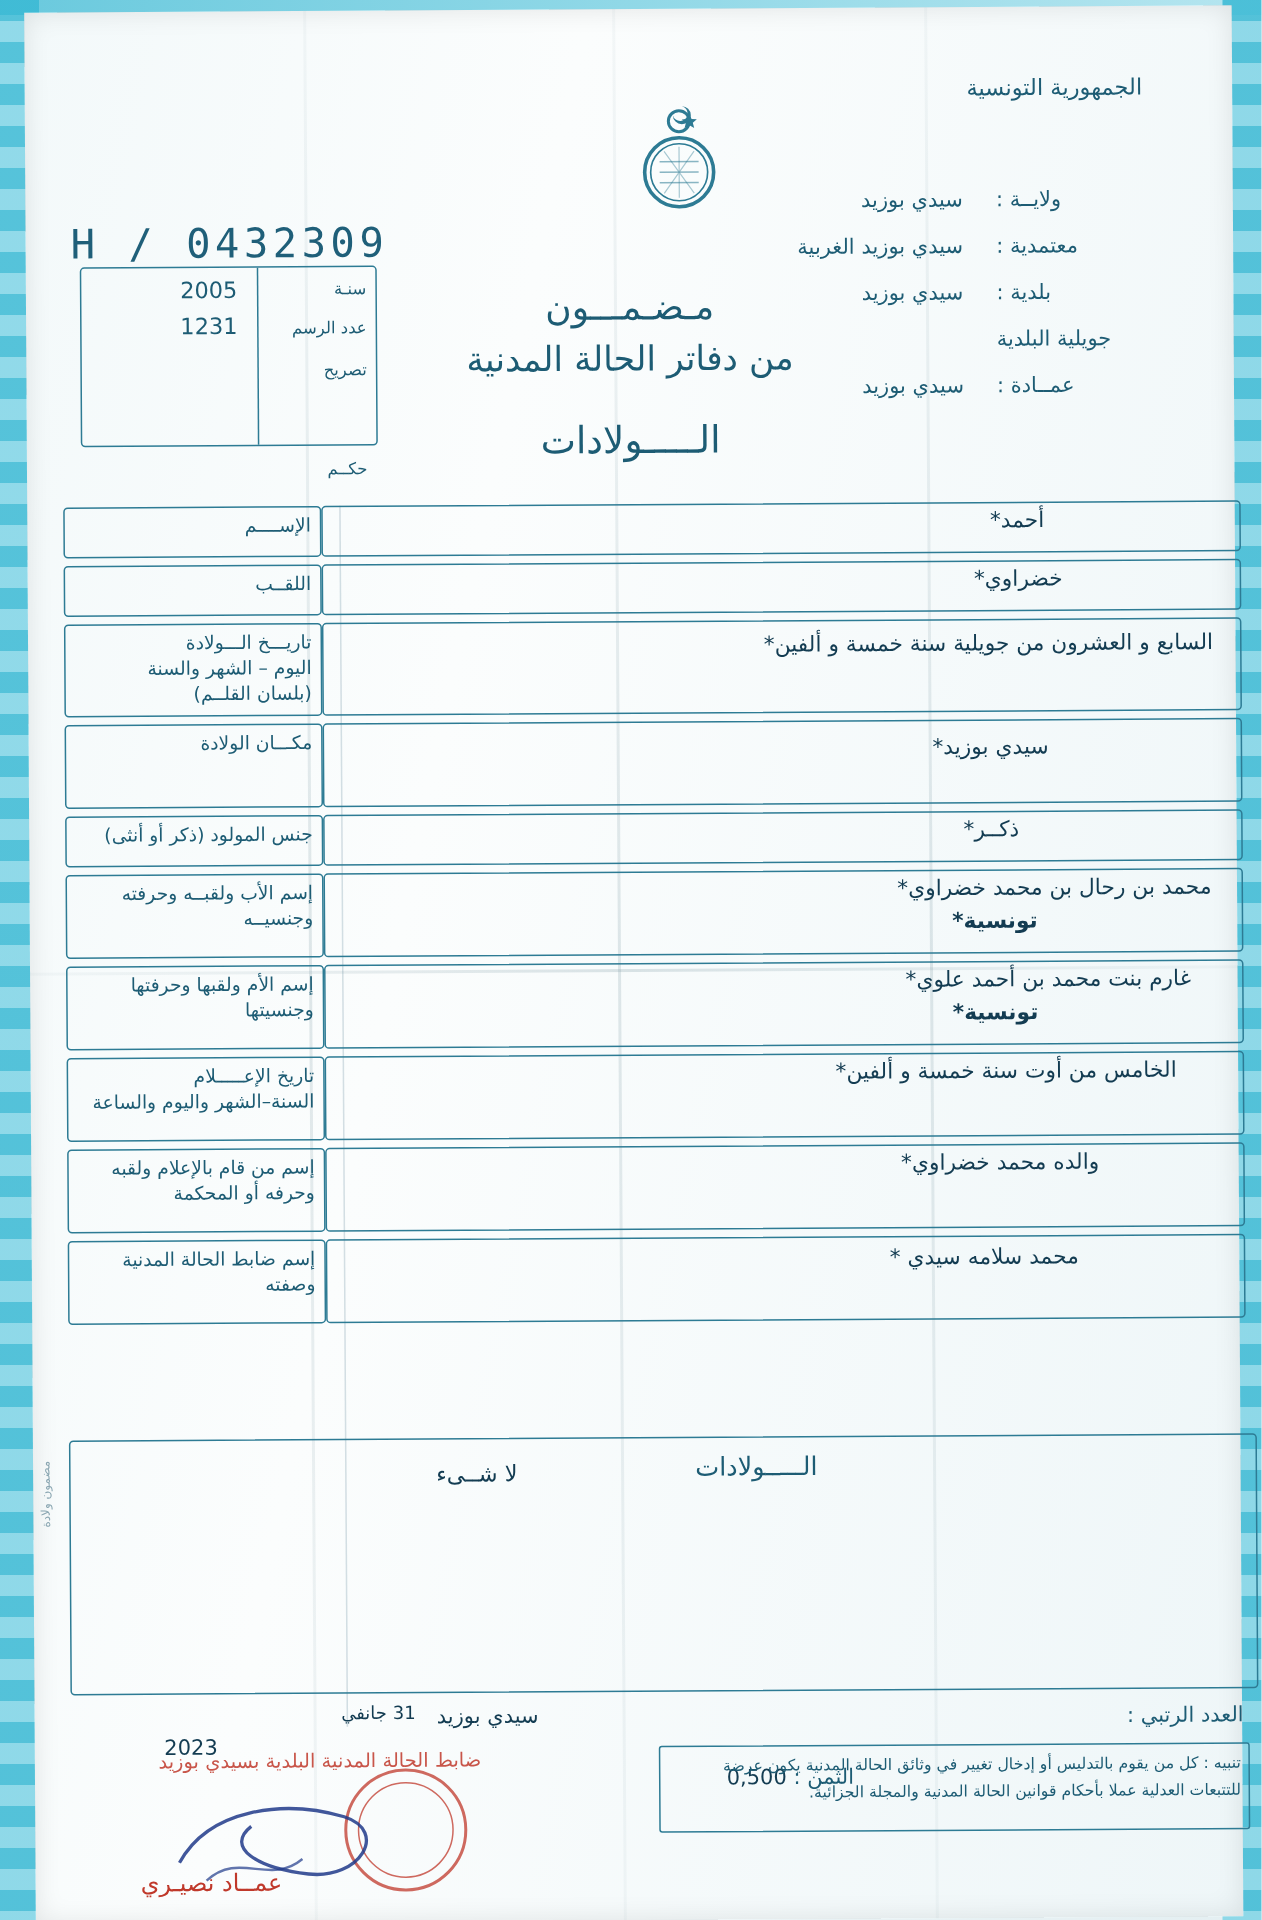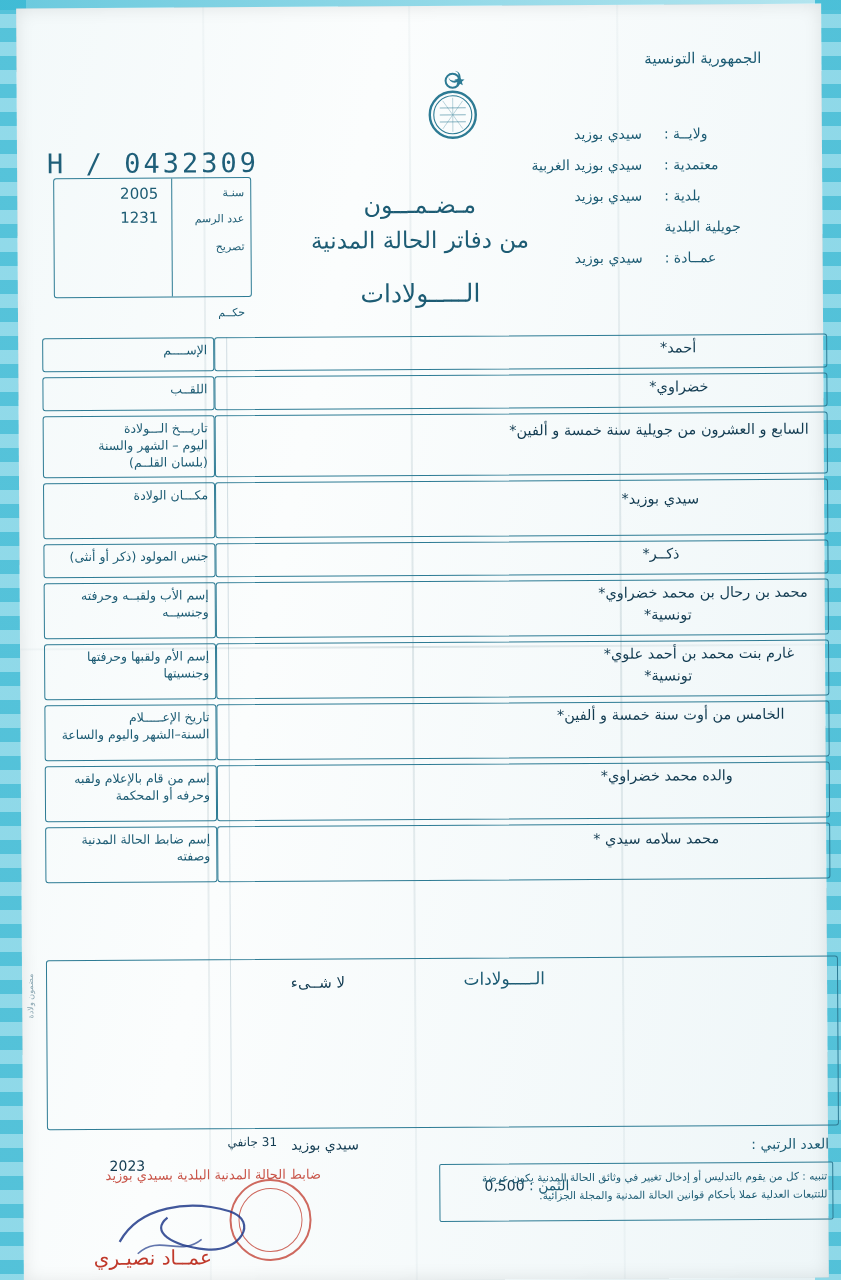--- a/index.html
+++ b/index.html
@@ -110,21 +110,21 @@
     border:1.5px solid #2d7b94;border-radius:3px;
     margin-left:0;margin-right:5px;
     box-sizing:border-box;
     position:relative;
   }
   .hw{
     position:absolute;right:14px;top:4px;
     font-size:14.5px;color:#133c52;
     font-family:"DejaVu Sans", sans-serif;
   }
-  .hw.l2{top:26px;}
+  .hw.l2{top:26px;font-weight:bold;}
 
   .h2{min-height:56px;}
   .h3{min-height:62px;}
 
   
   .remarks{
     position:absolute;left:24px;top:952px;width:790px;height:168px;
     border:1.5px solid #2d7b94;border-radius:3px;
   }
   .remarks .cap{
@@ -161,21 +161,21 @@
     content:"";position:absolute;inset:7px;border:1.2px solid #c0392b;border-radius:50%;
   }
   .stamp-text{
     position:absolute;left:60px;top:1160px;width:260px;
     font-size:13px;color:#c0392b;opacity:.85;text-align:center;
   }
   .sig{
     position:absolute;left:86px;top:1188px;width:190px;height:70px;
   }
   .sig-name{
-    position:absolute;left:70px;top:1238px;font-size:20px;color:#c0392b;text-align:right;
+    position:absolute;left:70px;top:1238px;font-size:16px;color:#c0392b;text-align:right;
   }
   .vline{
     position:absolute;left:208px;top:330px;bottom:130px;width:1px;
     background:rgba(90,130,150,.25);
   }
   .side-text{
     position:absolute;left:4px;top:1010px;
     transform:rotate(-90deg);transform-origin:left top;
     font-size:8px;color:#5e8494;opacity:.7;white-space:nowrap;
   }

